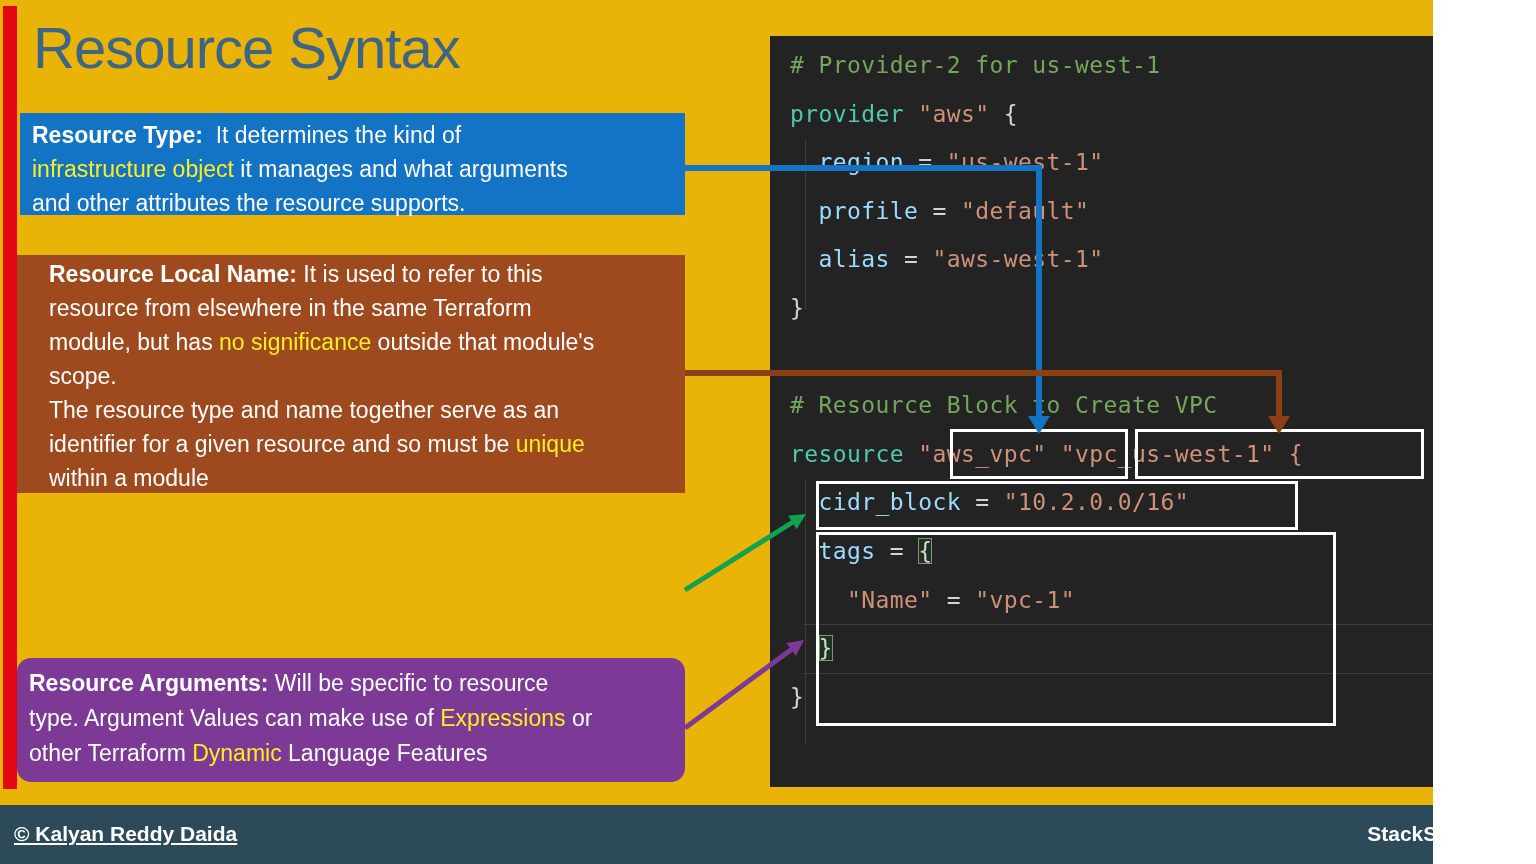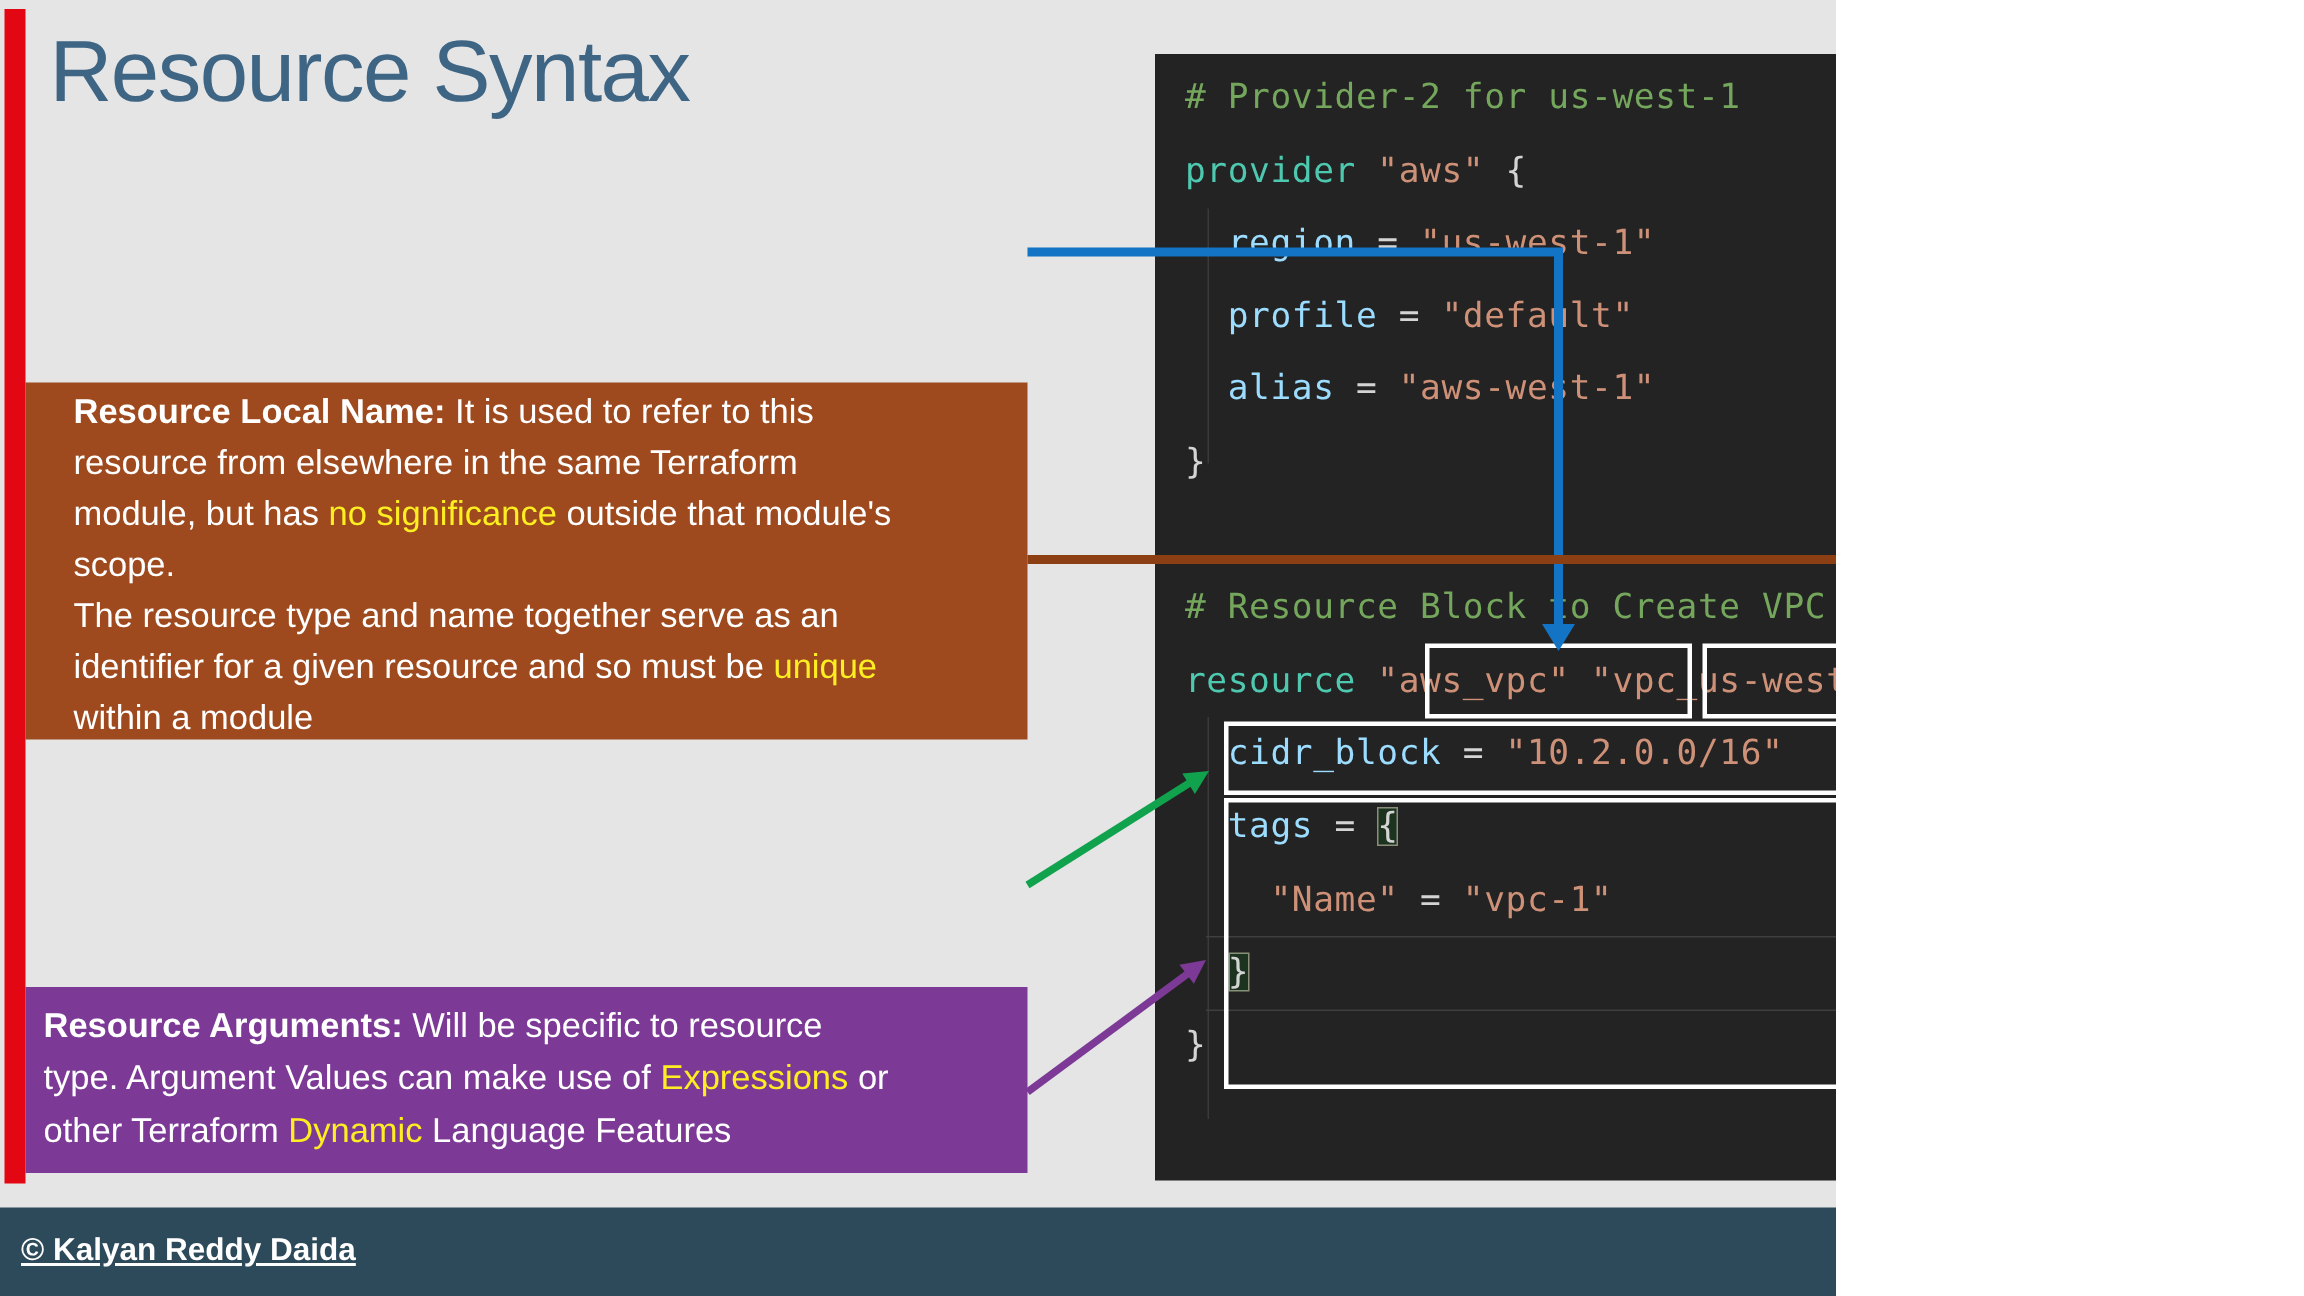--- a/index.html
+++ b/index.html
@@ -1,33 +1,33 @@
 <!DOCTYPE html>
 <html><head>
 <meta charset="utf-8">
 <style>
   html,body{margin:0;padding:0;background:#fff;}
-  .stage{position:relative;width:1224px;height:864px;background:#e5e5e5;overflow:hidden;
+  .stage{position:relative;width:1433px;height:864px;background:#eab308;overflow:hidden;
          font-family:"Liberation Sans",sans-serif;}
 
   .accent-bar{position:absolute;left:3px;top:6px;width:14px;height:783px;background:#e30613;}
 
   .slide-title{position:absolute;left:33px;top:14px;font-size:58px;font-weight:300;
                color:#3e6584;letter-spacing:-1px;}
 
   
   .callout{position:absolute;color:#ffffff;font-size:23px;white-space:pre-wrap;
            padding:4px 12px;box-sizing:border-box;}
   .callout span{white-space:pre-wrap;}
   .callout .b{font-weight:bold;}
   .callout .y{color:#fdee21;}
   .co-blue  {left:20px;top:113px;width:665px;height:102px;background:#1373c4;line-height:34px;padding-top:5px;}
   .co-brown {left:17px;top:255px;width:668px;height:238px;background:#9e4a1e;line-height:34px;padding-top:2px;padding-left:32px;}
   .co-green {left:17px;top:538px;width:668px;height:89px; background:#10a24c;line-height:36px;padding-top:7px;}
-  .co-purple{left:17px;top:658px;width:668px;height:124px;background:#7c3a96;line-height:35px;padding-top:8px;}
+  .co-purple{left:17px;top:658px;width:668px;height:124px;background:#7c3a96;line-height:35px;padding-top:8px;border-radius:14px;}
 
   
   .code-panel{position:absolute;left:770px;top:36px;width:766px;height:751px;background:#232323;}
   .indent-guide{position:absolute;width:1px;background:#3a3a3a;}
   .guide-1{left:35px;top:103px;height:170px;}
   .guide-2{left:35px;top:442px;height:268px;}
   .current-line{position:absolute;left:34px;right:2px;top:588px;height:48px;
                 border-top:1px solid #3f3f3f;border-bottom:1px solid #3f3f3f;}
   .code-lines{position:absolute;left:20px;top:5px;
               font-family:"DejaVu Sans Mono",monospace;font-size:23px;letter-spacing:0.4px;}
@@ -56,20 +56,23 @@
 </style>
 </head>
 <body>
 
 <div class="stage">
 
   <div class="accent-bar"></div>
 
   <div class="slide-title">Resource Syntax</div>
 
+  <div class="callout co-blue"><span class="b">Resource Type:</span><span>  It determines the kind of
+</span><span class="y">infrastructure object</span><span> it manages and what arguments
+and other attributes the resource supports.</span></div>
   <div class="callout co-brown"><span class="b">Resource Local Name:</span><span> It is used to refer to this
 resource from elsewhere in the same Terraform
 module, but has </span><span class="y">no significance</span><span> outside that module's
 scope.
 The resource type and name together serve as an
 identifier for a given resource and so must be </span><span class="y">unique</span><span>
 within a module</span></div>
   <div class="callout co-purple"><span class="b">Resource Arguments:</span><span> Will be specific to resource
 type. Argument Values can make use of </span><span class="y">Expressions</span><span> or
 other Terraform </span><span class="y">Dynamic</span><span> Language Features</span></div>

